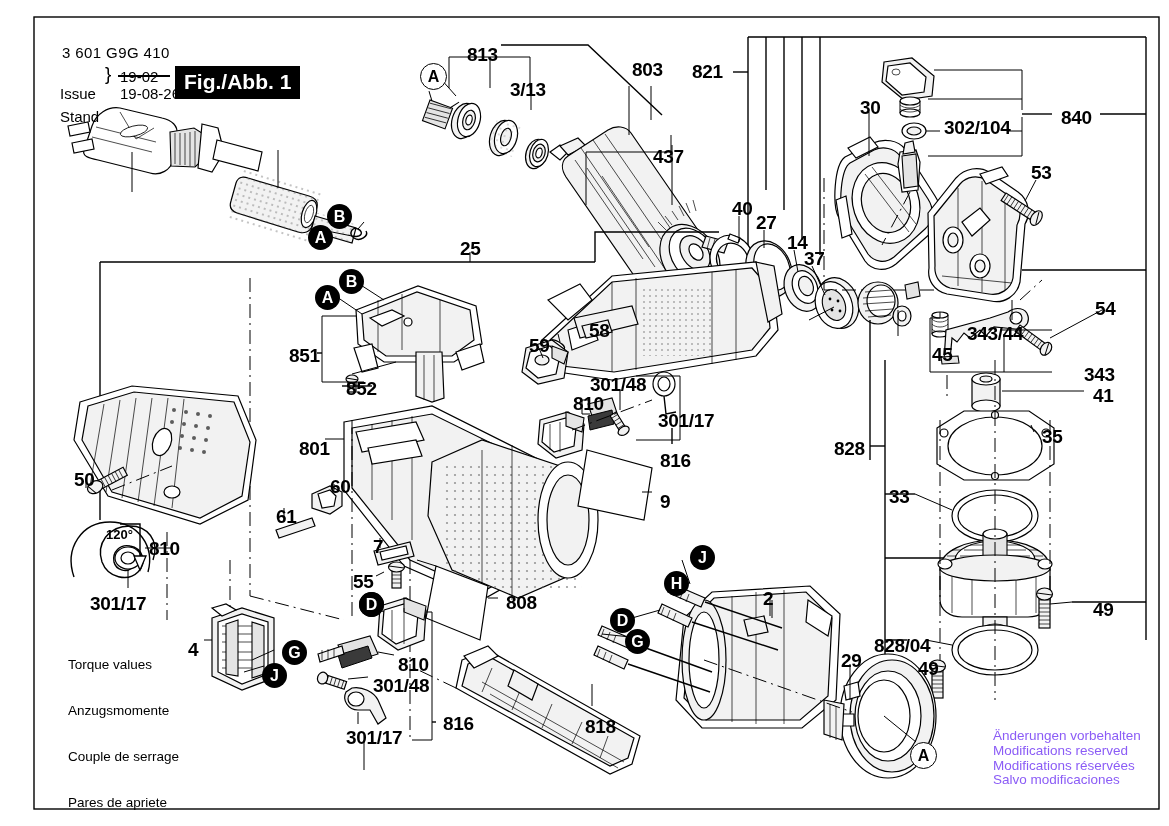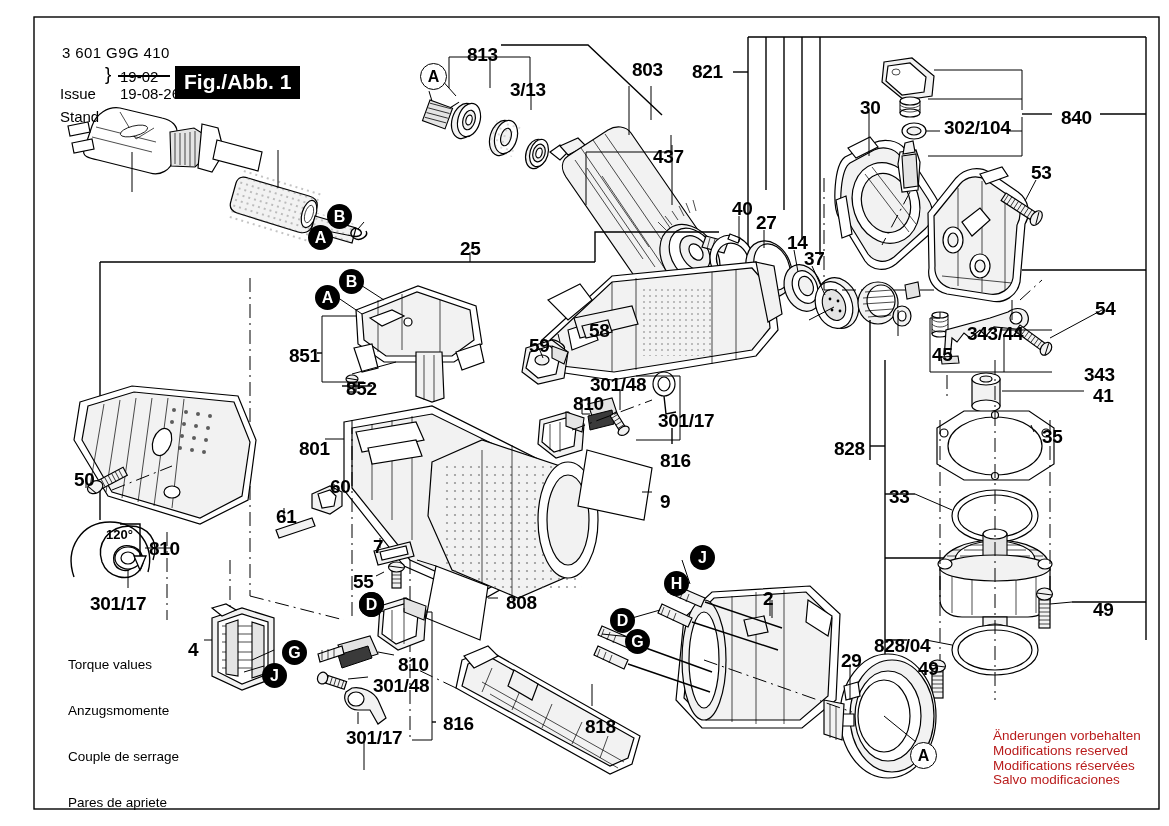--- a/index.html
+++ b/index.html
@@ -18,21 +18,21 @@
   #stand-strike{position:absolute;left:106px;top:75px;width:52px;height:2px;background:#000;}
   #issue-date{position:absolute;left:108px;top:85px;font-size:15px;}
   .brace{position:absolute;font-size:19px;left:93px;}
 
   #figbox{position:absolute;left:163px;top:66px;background:#000;color:#fff;
           font-size:21px;font-weight:bold;padding:4px 9px 5px 9px;letter-spacing:0px;}
 
   #torque{position:absolute;left:56px;top:626px;font-size:13.5px;line-height:15.4px;color:#000;white-space:pre;}
   .tqrow{display:block;}
 
-  #footer{position:absolute;left:981px;top:729px;font-size:13.5px;line-height:14.8px;color:#b91c1c;white-space:nowrap;}
+  #footer{position:absolute;left:981px;top:729px;font-size:13.5px;line-height:14.8px;color:#8b5cf6;white-space:nowrap;}
 
   
   .cball{position:absolute;width:25px;height:25px;border-radius:50%;background:#000;color:#fff;
          font-size:16px;font-weight:bold;display:flex;align-items:center;justify-content:center;
          font-family:"Liberation Sans",sans-serif;}
   .cring{position:absolute;width:25px;height:25px;border-radius:50%;background:#fff;border:1.6px solid #000;
          color:#000;font-size:16px;font-weight:bold;display:flex;align-items:center;justify-content:center;
          font-family:"Liberation Sans",sans-serif;}
 
   .deg{position:absolute;font-size:13px;font-weight:bold;}

